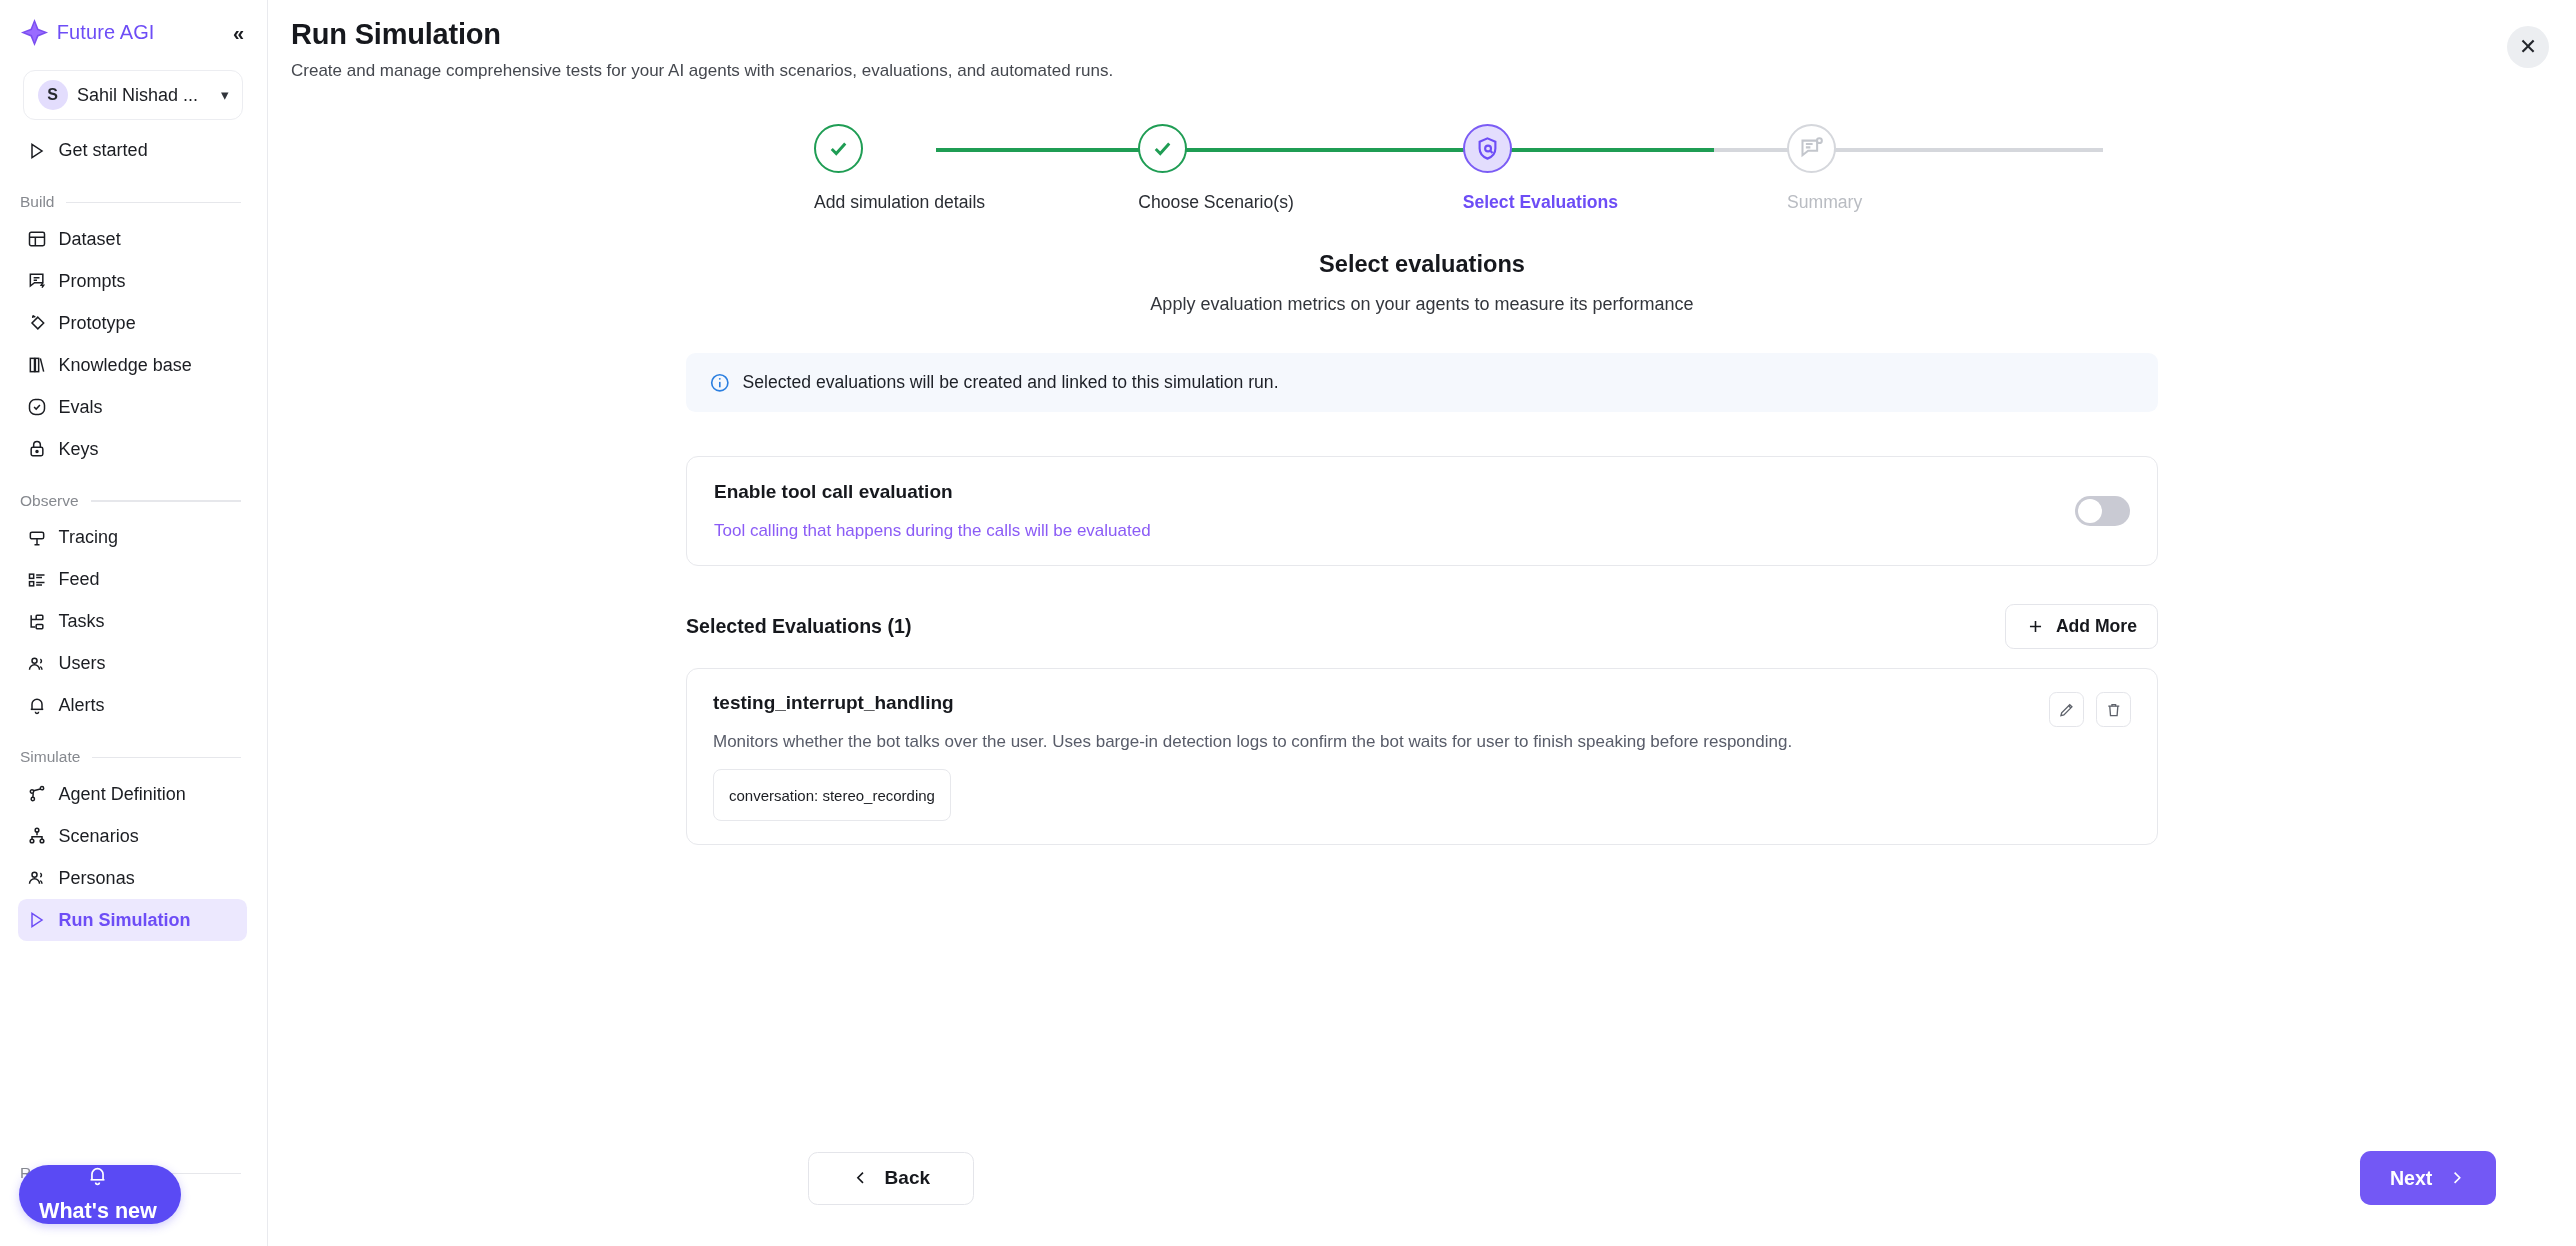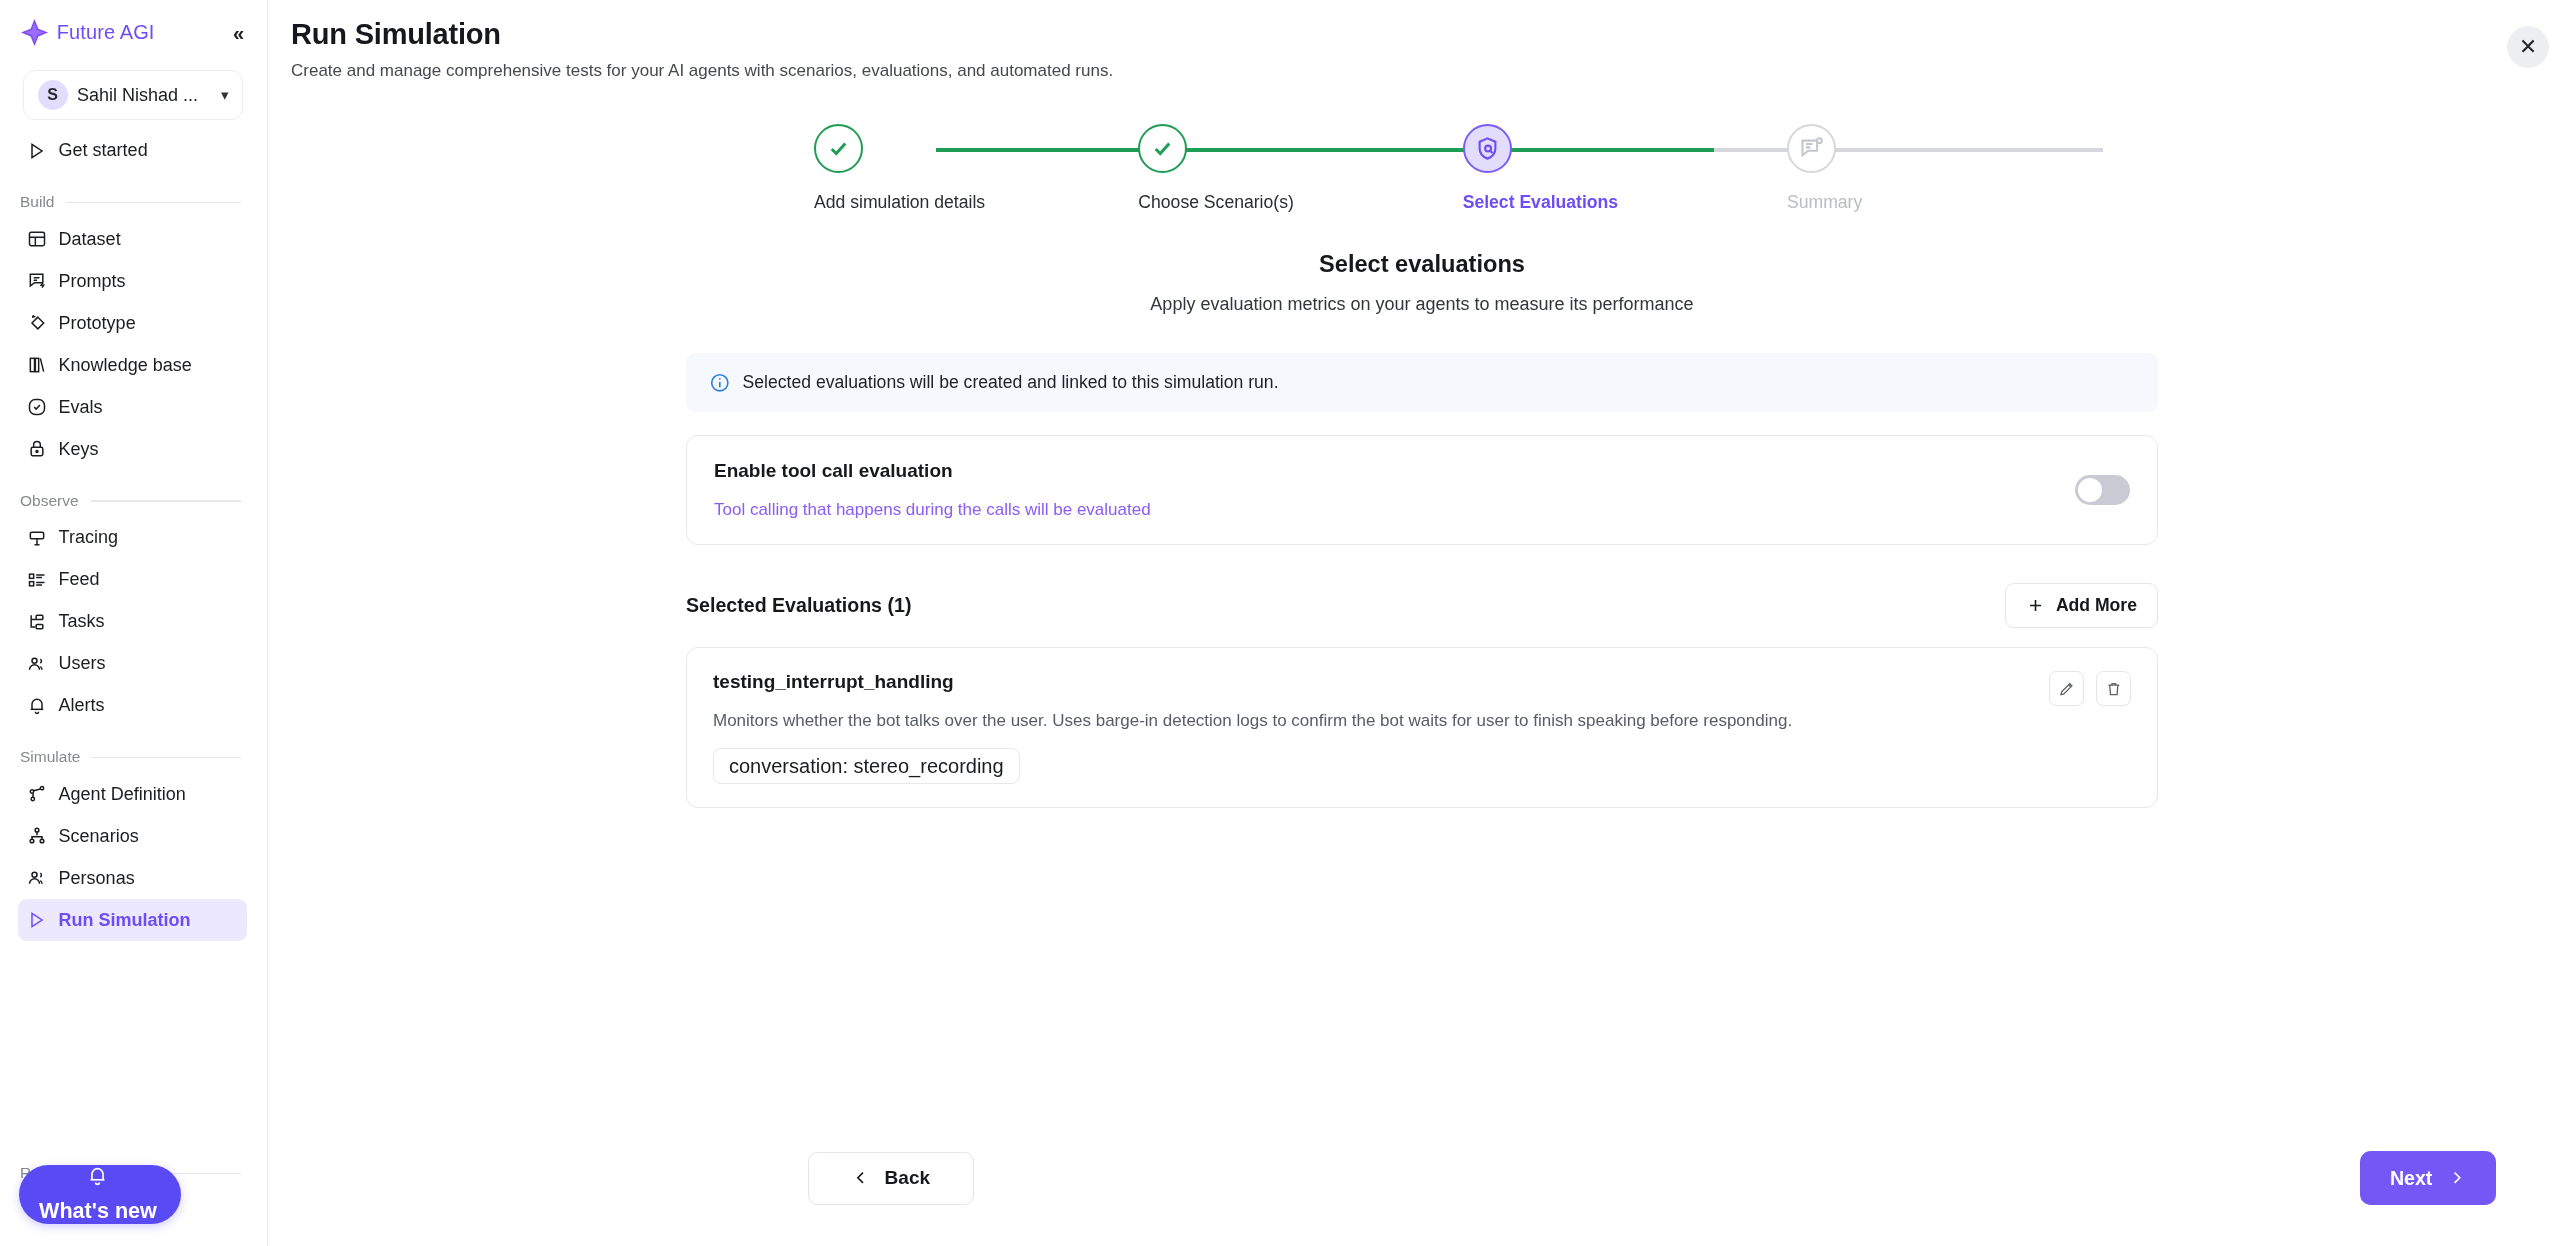--- a/index.html
+++ b/index.html
@@ -118,21 +118,21 @@
   .sec-title { text-align: center; font-size: 23.6px; font-weight: 700; }
   .sec-sub { text-align: center; font-size: 18px; color: #33363c; margin-top: 16px; }
 
   .info-banner {
     margin-top: 38px; background: #f5f8fd; border-radius: 9.5px;
     height: 59px; display: flex; align-items: center; gap: 12px; padding: 0 23px;
     font-size: 17.6px; color: #1d2027;
   }
 
   .card {
-    margin-top: 23px; border: 1.4px solid #e7e8ec; border-radius: 12px;
+    margin-top: 44px; border: 1.4px solid #e7e8ec; border-radius: 12px;
     padding: 24px 27px; display: flex; align-items: flex-start;
   }
   .card-title { font-size: 19px; font-weight: 700; }
   .card-desc { font-size: 17px; color: #8b5cf6; margin-top: 17.6px; }
   .toggle {
     margin-left: auto; width: 55px; height: 30px; border-radius: 15px;
     background: #c9cad3; position: relative; flex: none; cursor: pointer; align-self: center;
   }
   .toggle .knob {
     position: absolute; top: 2.7px; left: 2.7px; width: 24px; height: 24px;
@@ -147,23 +147,23 @@
     font-size: 17.6px; font-weight: 600; background: #fff; cursor: pointer; color: #16181d;
   }
 
   .eval-card {
     margin-top: 19px; border: 1.4px solid #e7e8ec; border-radius: 12px;
     padding: 23px 26px; display: flex; position: relative;
   }
   .eval-name { font-size: 19px; font-weight: 700; }
   .eval-desc { font-size: 17px; color: #585c69; margin-top: 17.6px; }
   .chip {
-    display: inline-flex; align-items: center; height: 36px; margin-top: 17.6px;
+    display: inline-flex; align-items: center; height: 52px; margin-top: 17.6px;
     padding: 0 15px; border: 1.4px solid #e7e8ec; border-radius: 8px;
-    font-size: 20px; color: #1b1d22;
+    font-size: 15px; color: #1b1d22;
   }
   .eval-actions { position: absolute; top: 23px; right: 26px; display: flex; gap: 12px; }
   .icon-btn {
     width: 35px; height: 35px; border: 1.4px solid #e4e5ea; border-radius: 7.4px;
     display: flex; align-items: center; justify-content: center;
     color: #5e626b; background: #fff; cursor: pointer;
   }
 
   
   .footer {

